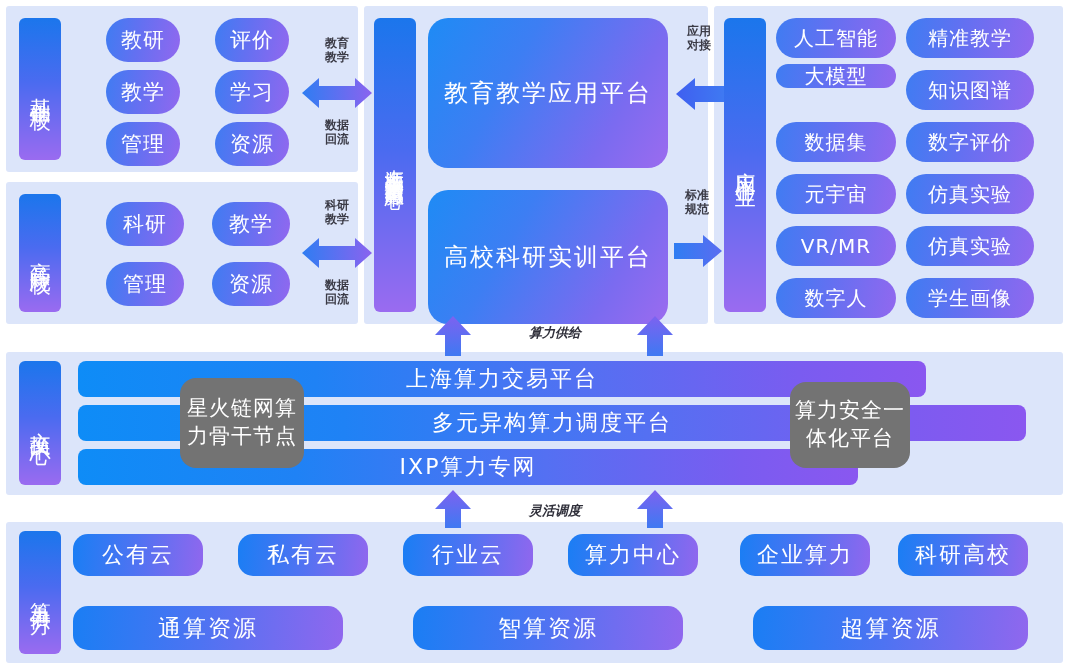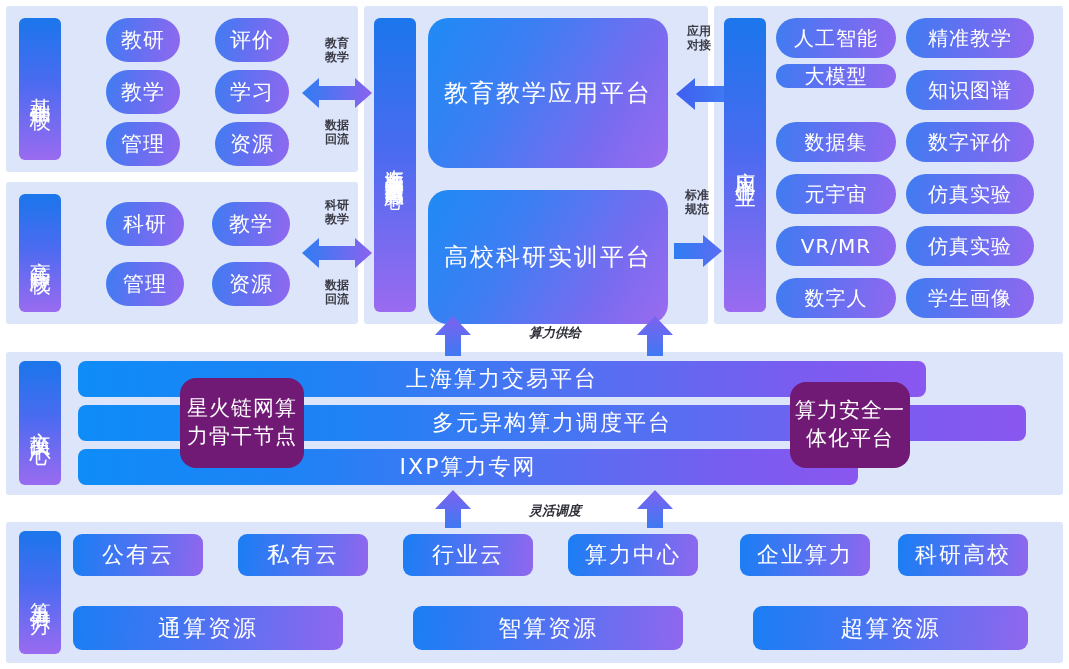--- a/index.html
+++ b/index.html
@@ -68,32 +68,32 @@
     background:linear-gradient(90deg,#0e8cf7 0%,#1f82f5 28%,#5470f2 60%,#7a5cf0 85%,#8a57f0 100%);
     color:#fff;
     display:flex;align-items:center;justify-content:center;
     font-size:22px;letter-spacing:2px;
     box-sizing:border-box;
   }
   
   .obox{
     position:absolute;
     border-radius:16px;
-    background:#701a75;
+    background:#737373;
     color:#fff;
     display:flex;align-items:center;justify-content:center;
     text-align:center;
     font-size:21px;line-height:1.32;letter-spacing:1px;
     box-sizing:border-box;
     z-index:7;
   }
   
   .sbox{
     position:absolute;
-    border-radius:9px;
+    border-radius:15px;
     background:linear-gradient(95deg,#1a7ef4 0%,#4e73f2 48%,#9067ee 100%);
     color:#fff;
     display:flex;align-items:center;justify-content:center;
     font-size:22px;letter-spacing:2px;
     box-sizing:border-box;
   }
   .sbox.wide{font-size:23px;}
 
   
   .clabel{

